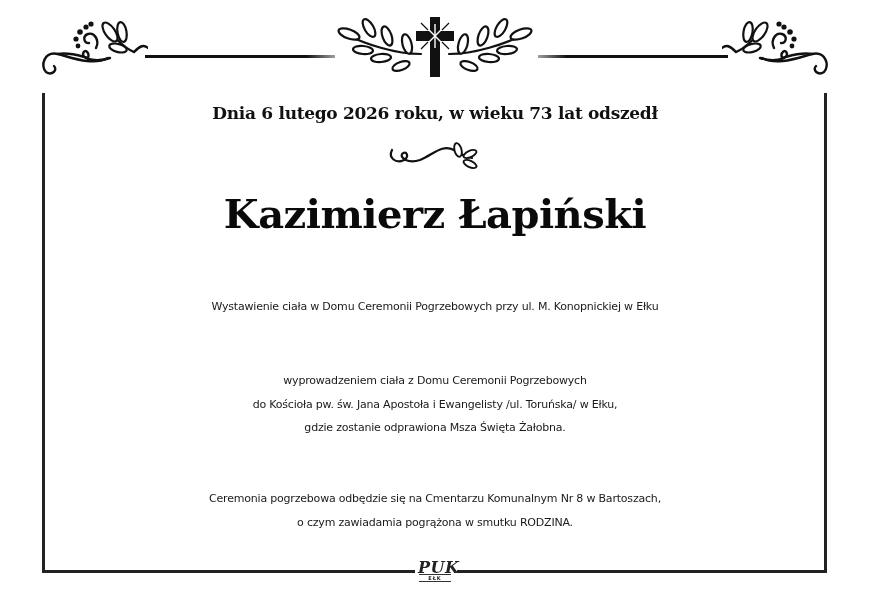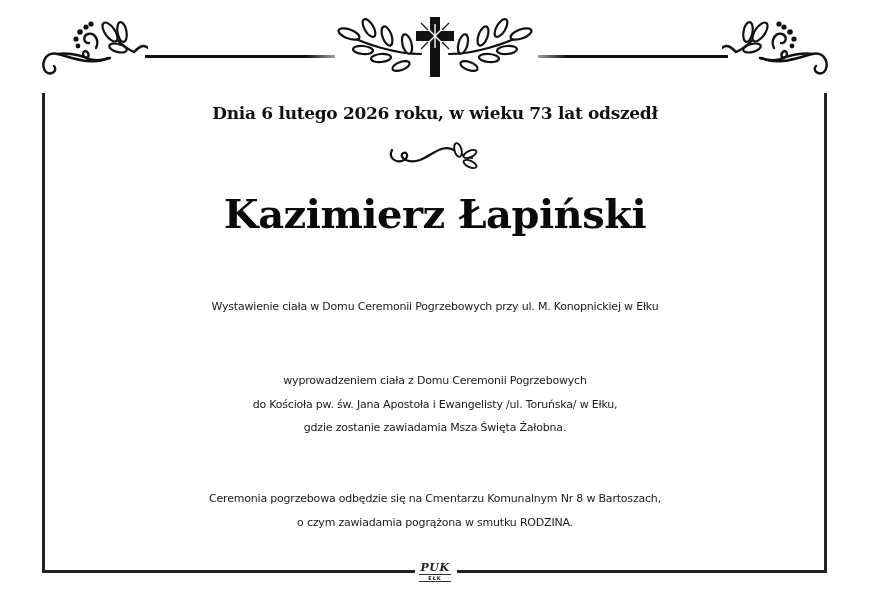--- a/index.html
+++ b/index.html
@@ -5,21 +5,21 @@
   html, body { margin: 0; padding: 0; background: #ffffff; }
   body { width: 870px; height: 615px; position: relative; overflow: hidden; font-family: "DejaVu Sans", sans-serif; color: #111; }
   .frame-left, .frame-right { position: absolute; top: 93px; width: 3px; height: 480px; background: #222; }
   .frame-left { left: 42px; }
   .frame-right { left: 824px; }
   .frame-bottom-l { position: absolute; left: 42px; top: 570px; width: 373px; height: 3px; background: #222; }
   .frame-bottom-r { position: absolute; left: 457px; top: 570px; width: 370px; height: 3px; background: #222; }
   .ornament { position: absolute; }
   .top-line { position: absolute; top: 55px; height: 3px; background: linear-gradient(90deg, #111, #111 85%, rgba(17,17,17,0.4)); }
   .logo { position: absolute; left: 418px; top: 562px; width: 34px; text-align: center; }
-  .logo-main { font-family: "DejaVu Serif", serif; font-weight: bold; font-style: italic; font-size: 11px; line-height: 11px; letter-spacing: 0.5px; color: #222; }
+  .logo-main { font-family: "DejaVu Serif", serif; font-weight: bold; font-style: italic; font-size: 16px; line-height: 11px; letter-spacing: 0.5px; color: #222; }
   .logo-sub { font-family: "DejaVu Sans", sans-serif; font-weight: bold; font-size: 5px; line-height: 6px; color: #222; border-top: 1.5px solid #333; border-bottom: 1.5px solid #333; margin: 1px 1px 0; letter-spacing: 1px; }
   .content { position: absolute; left: 45px; width: 780px; text-align: center; }
   .intro { top: 103px; font-family: "DejaVu Serif", serif; font-weight: bold; font-size: 17px; letter-spacing: -0.3px; }
   .name { top: 190px; font-family: "DejaVu Serif", serif; font-weight: bold; font-size: 40px; letter-spacing: -0.5px; color: #0a0a0a; }
   .body-text { font-family: "DejaVu Sans", sans-serif; font-size: 11px; line-height: 23.5px; color: #1a1a1a; letter-spacing: -0.2px; }
   .p1 { top: 295px; }
   .p2 { top: 369px; }
   .p3 { top: 487px; }
   .line { display: block; white-space: nowrap; }
 </style>
@@ -141,21 +141,21 @@
 
 <div class="content name">Kazimierz Łapiński</div>
 
 <div class="content body-text p1">
   <span class="line">Wystawienie ciała w Domu Ceremonii Pogrzebowych przy ul. M. Konopnickiej w Ełku</span>
 </div>
 
 <div class="content body-text p2">
   <span class="line">wyprowadzeniem ciała z Domu Ceremonii Pogrzebowych</span>
   <span class="line">do Kościoła pw. św. Jana Apostoła i Ewangelisty /ul. Toruńska/ w Ełku,</span>
-  <span class="line">gdzie zostanie zawiadamia Msza Święta Żałobna.</span>
+  <span class="line">gdzie zostanie odprawiona Msza Święta Żałobna.</span>
 </div>
 
 <div class="content body-text p3">
   <span class="line">Ceremonia pogrzebowa odbędzie się na Cmentarzu Komunalnym Nr 8 w Bartoszach,</span>
   <span class="line">o czym zawiadamia pogrążona w smutku RODZINA.</span>
 </div>
 
 <div class="logo">
   <div class="logo-main">PUK</div>
   <div class="logo-sub">EŁK</div>

